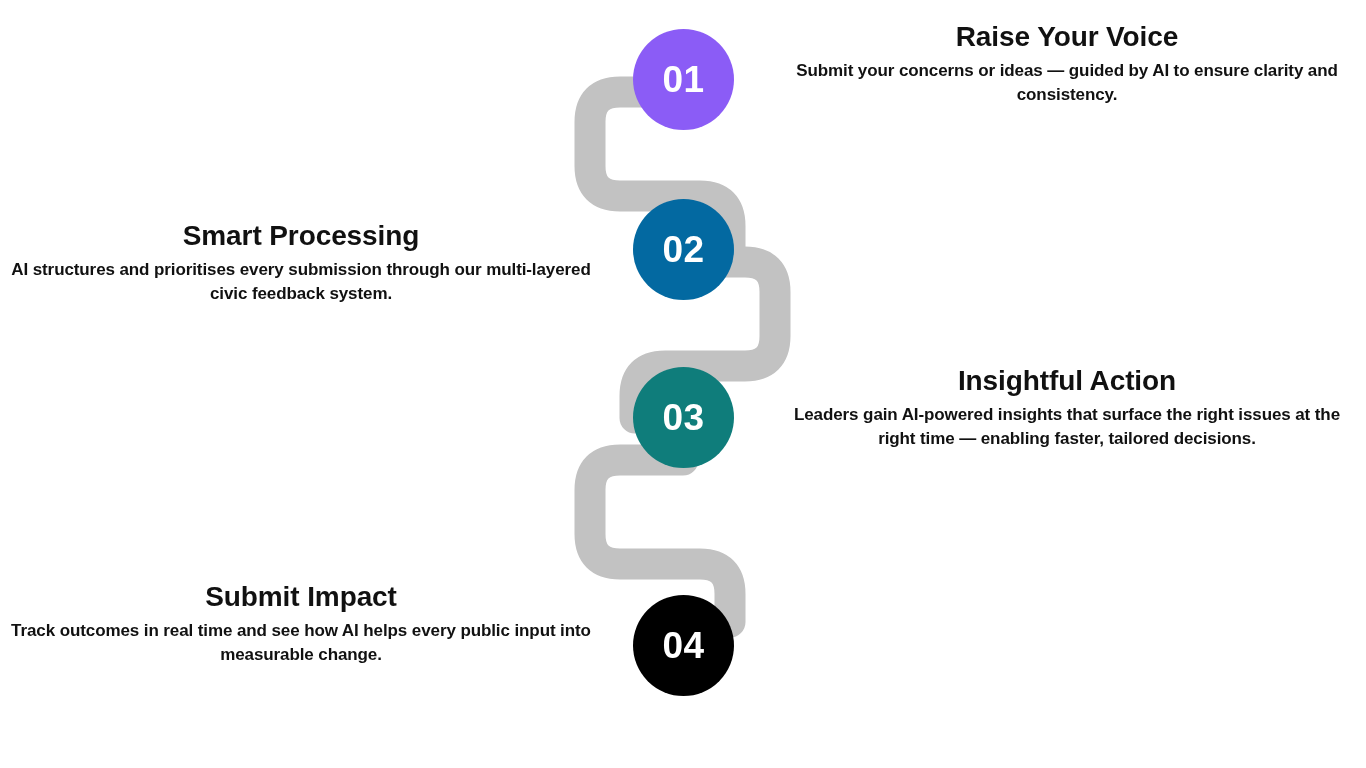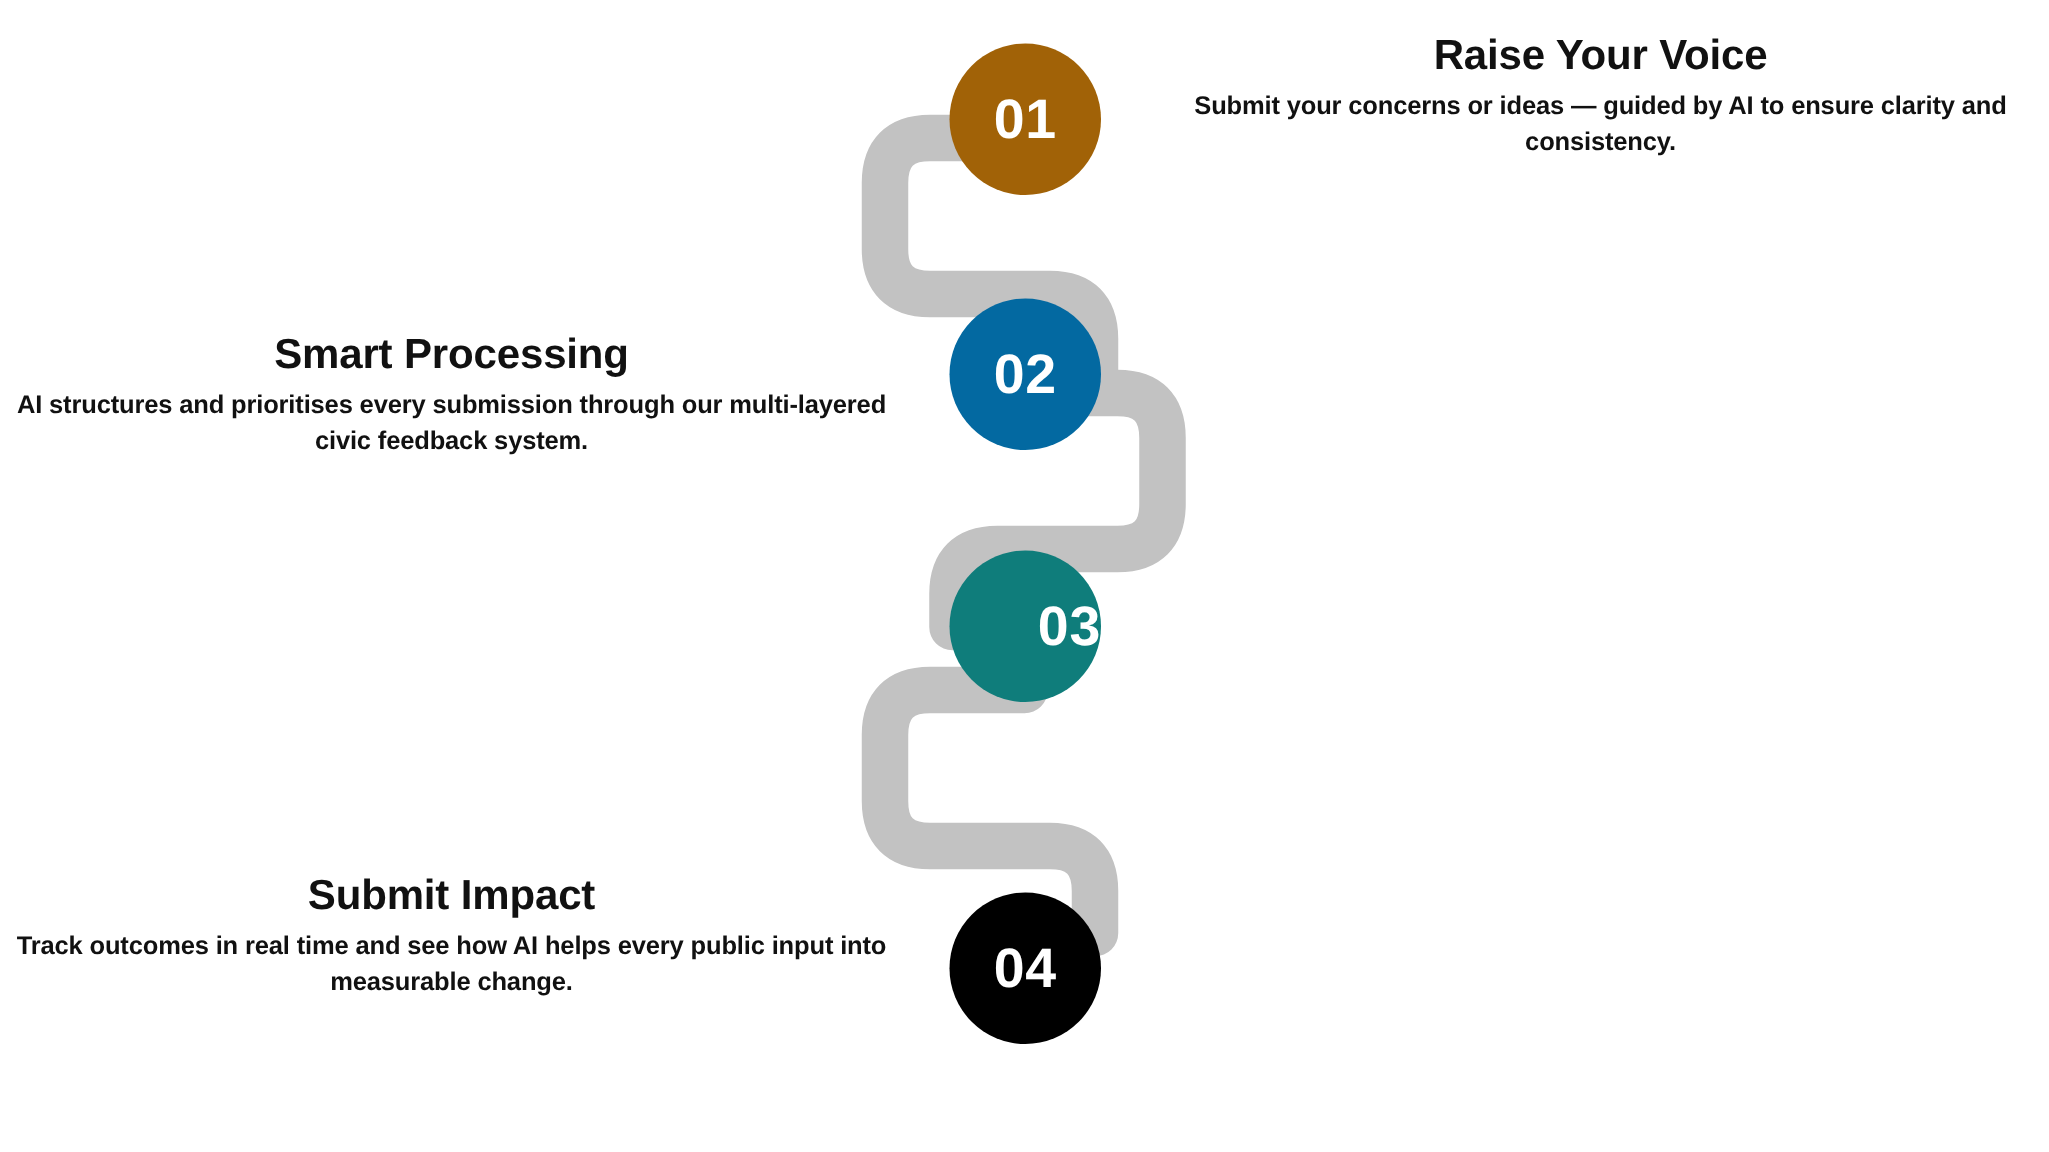--- a/index.html
+++ b/index.html
@@ -29,21 +29,21 @@
     color:#ffffff;
     font-size:37px;
     font-weight:bold;
     letter-spacing:0.5px;
     line-height:1;
     z-index:3;
     user-select:none;
   }
   .node-01 { left:633px; top:29px; }
   .node-02 { left:633px; top:199px; }
-  .node-03 { left:633px; top:367px;justify-content:flex-end; }
+  .node-03 { left:633px; top:367px; }
   .node-04 { left:633px; top:595px; }
 
   
   .block { position:absolute; text-align:center; z-index:2; }
   .block .title {
     font-size:28px;
     font-weight:bold;
     line-height:1.2;
     letter-spacing:-0.1px;
     margin-bottom:5px;
@@ -88,21 +88,21 @@
     <path d="M 683 460
              L 620 460
              Q 590 460 590 490
              L 590 534
              Q 590 564 620 564
              L 700 564
              Q 730 564 730 594
              L 730 622" fill="none" stroke="#C2C2C2" stroke-width="31" stroke-linecap="round" stroke-linejoin="round"></path>
   </svg>
 
-  <div class="node node-01" style="background: #a16207; color: rgb(255, 255, 255);">
+  <div class="node node-01" style="background: #8b5cf6; color: rgb(255, 255, 255);">
     <span>01</span>
   </div>
   <div class="node node-02" style="background: #0369a1; color: rgb(255, 255, 255);">
     <span>02</span>
   </div>
   <div class="node node-03" style="background: rgb(15, 125, 123); color: rgb(255, 255, 255);">
     <span>03</span>
   </div>
   <div class="node node-04" style="background: #000000; color: rgb(255, 255, 255);">
     <span>04</span>
@@ -111,19 +111,23 @@
   <div class="block block-01">
     <div class="title">Raise Your Voice</div>
     <div class="body">Submit your concerns or ideas — guided by AI to ensure clarity and consistency.</div>
   </div>
 
   <div class="block block-02">
     <div class="title">Smart Processing</div>
     <div class="body">AI structures and prioritises every submission through our multi-layered civic feedback system.</div>
   </div>
 
+  <div class="block block-03">
+    <div class="title">Insightful Action</div>
+    <div class="body">Leaders gain AI-powered insights that surface the right issues at the right time — enabling faster, tailored decisions.</div>
+  </div>
 
   <div class="block block-04">
     <div class="title">Submit Impact</div>
     <div class="body">Track outcomes in real time and see how AI helps every public input into measurable change.</div>
   </div>
 
 </div>
 
 </body></html>

